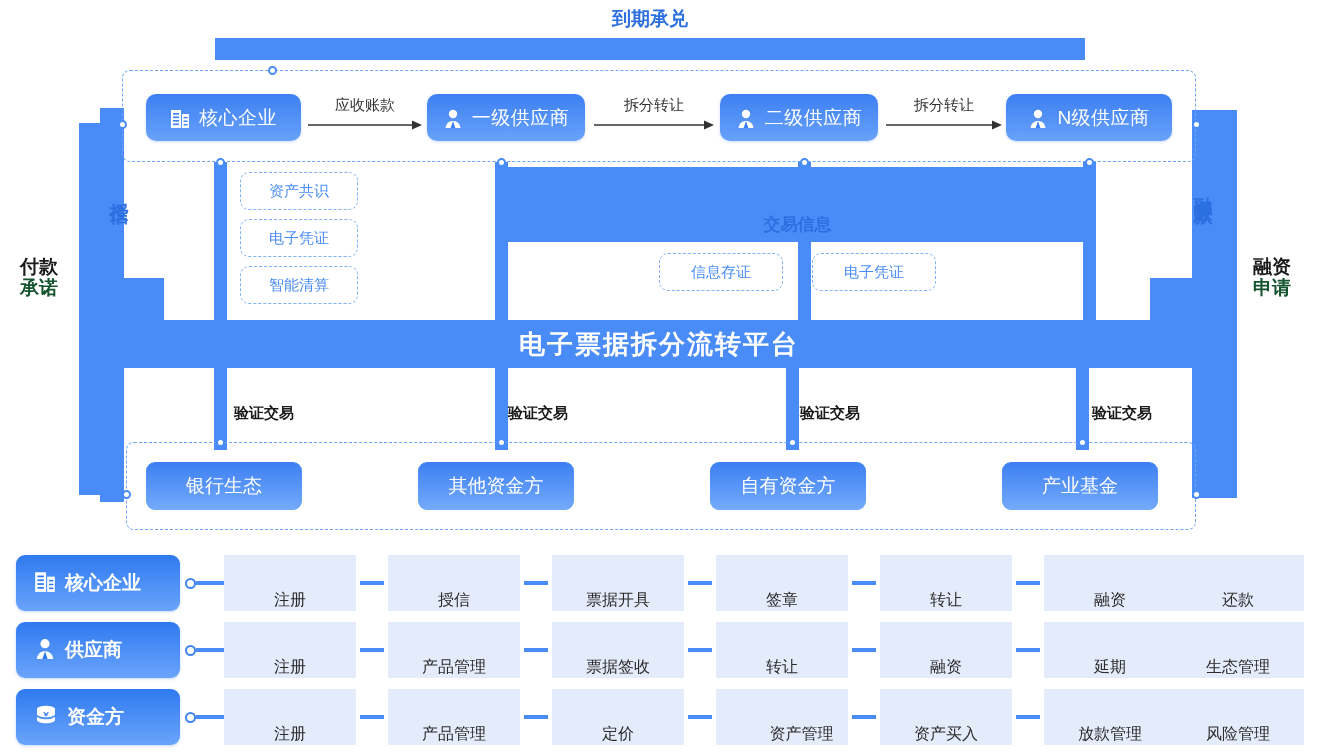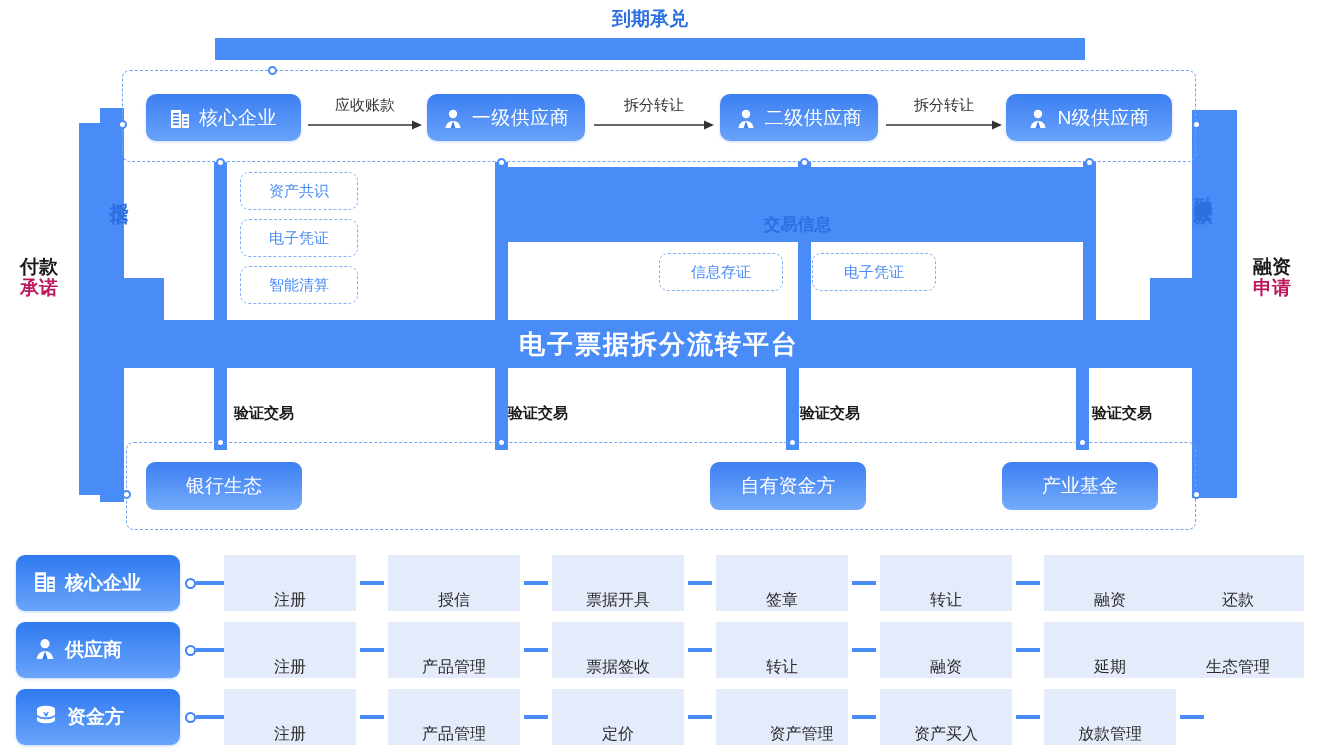--- a/index.html
+++ b/index.html
@@ -101,21 +101,21 @@
     white-space:nowrap;
   }
 
   
   .side-label{
     position:absolute;
     font-size:19px;font-weight:bold;color:#1a1a1a;
     text-align:center;line-height:1.08;
     z-index:25;white-space:nowrap;
   }
-  .side-label .l2{color:#be185d;}
+  .side-label .l2{color:#14532d;}
 
   
   .top-label{
     position:absolute;
     font-size:19px;font-weight:bold;color:#2b6fe0;
     z-index:25;white-space:nowrap;
   }
 
   
   .verify{
@@ -326,20 +326,23 @@
   <div class="dashed-box" style="left:126px;top:442px;width:1070px;height:88px;"></div>
   <div class="dot" style="left:216px;top:438px;"></div>
   <div class="dot" style="left:497px;top:438px;"></div>
   <div class="dot" style="left:788px;top:438px;"></div>
   <div class="dot" style="left:1078px;top:438px;"></div>
   <div class="dot" style="left:122px;top:490px;"></div>
   <div class="dot" style="left:1192px;top:490px;"></div>
 
   <div class="funder" style="left:146px;top:462px;width:156px;height:48px;">
     <span>银行生态</span>
+  </div>
+  <div class="funder" style="left:418px;top:462px;width:156px;height:48px;">
+    <span>其他资金方</span>
   </div>
   <div class="funder" style="left:710px;top:462px;width:156px;height:48px;">
     <span>自有资金方</span>
   </div>
   <div class="funder" style="left:1002px;top:462px;width:156px;height:48px;">
     <span>产业基金</span>
   </div>
 
   <div class="matrix">
 
@@ -473,16 +476,19 @@
         </div>
       <div class="mconn" style="left:852px;width:24px;"></div>
       <div class="mnode" style="left:880px;width:132px;">
         <span>资产买入</span>
         </div>
       <div class="mconn" style="left:1016px;width:24px;"></div>
       <div class="mnode" style="left:1044px;width:132px;">
         <span>放款管理</span>
         </div>
       <div class="mconn" style="left:1180px;width:24px;"></div>
+      <div class="mnode" style="left:1172px;width:132px;">
+        <span>风险管理</span>
+        </div>
     </div>
 
   </div>
 </div>
 
 </body></html>

